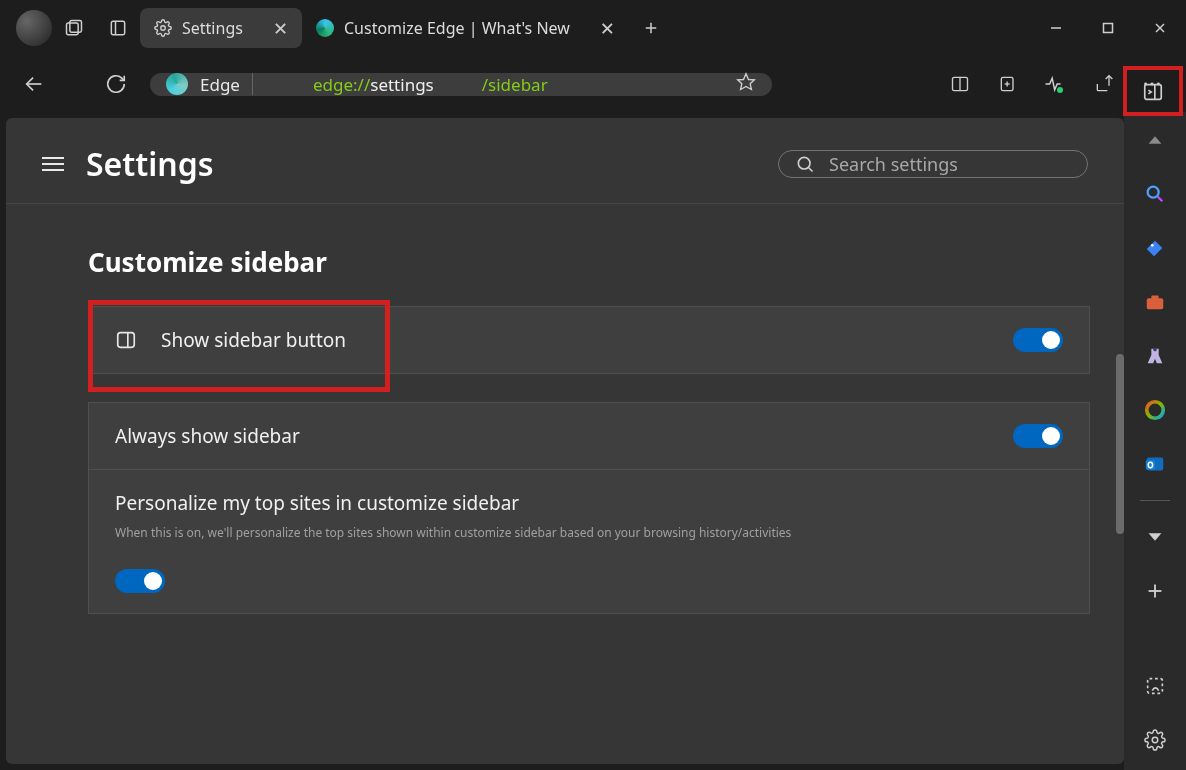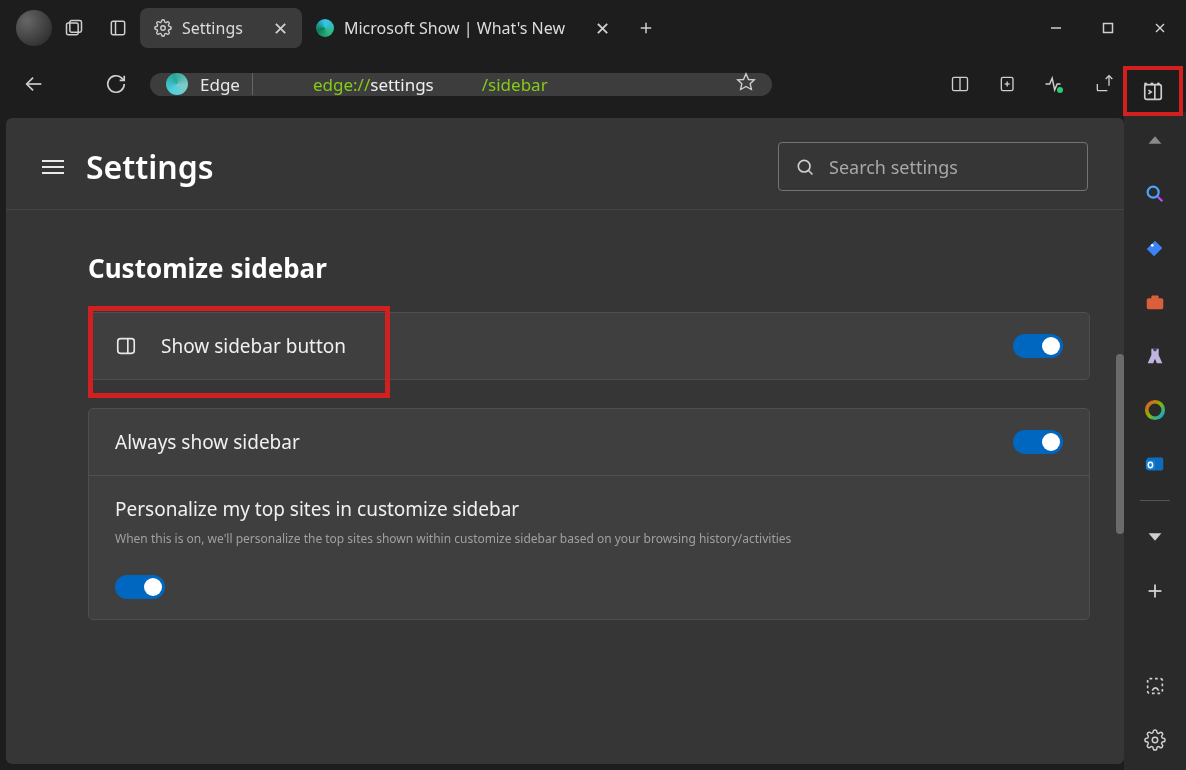--- a/index.html
+++ b/index.html
@@ -80,28 +80,28 @@
   .rsdivider{width:30px;height:1px;background:#555;}
   
   .settings-head{
     display:flex;align-items:center;padding:24px 36px 18px 36px;gap:22px;
     border-bottom:1px solid #444;
   }
   .hamburger{display:flex;flex-direction:column;gap:4px;cursor:pointer;}
   .hamburger span{width:22px;height:2px;background:#e9e9e9;}
   .settings-title{font-size:32px;font-weight:600;}
   .searchbox{
-    margin-left:auto; width:310px;height:49px;border:1px solid #737373;border-radius:4px;
+    margin-left:auto; width:310px;height:28px;border:1px solid #737373;border-radius:14px;
     display:flex;align-items:center;gap:14px;padding:0 16px;color:#a8a8a8;font-size:18px;
   }
   
   .settings-body{padding:40px 28px 0 82px; position:relative;}
   .sect-title{font-size:26px;font-weight:700;margin-bottom:26px;}
   .card{
-    background:#3f3f3f;border:1px solid #4f4f4f;border-radius:5px;margin-bottom:28px;overflow:hidden;
+    background:#3f3f3f;border:1px solid #4f4f4f;border-radius:0;margin-bottom:28px;overflow:hidden;
     width: 1002px;
   }
   .row{
     padding:20px 26px;display:flex;align-items:center;gap:24px;
     border-bottom:1px solid #505050;
   }
   .row:last-child{border-bottom:none;}
   .row-label{font-size:19px;color:#f0f0f0;}
   .row-desc{font-size:12px;color:#a0a0a0;margin-top:8px;}
   .row .grow{flex:1;}
@@ -143,21 +143,21 @@
       <svg width="18" height="18" viewBox="0 0 24 24" fill="none" stroke="#cfcfcf" stroke-width="1.8">
           <circle cx="12" cy="12" r="3"></circle>
           <path d="M19.4 15a1.7 1.7 0 0 0 .34 1.87l.06.06a2 2 0 1 1-2.83 2.83l-.06-.06a1.7 1.7 0 0 0-1.87-.34 1.7 1.7 0 0 0-1 1.55V21a2 2 0 1 1-4 0v-.09a1.7 1.7 0 0 0-1.11-1.55 1.7 1.7 0 0 0-1.87.34l-.06.06a2 2 0 1 1-2.83-2.83l.06-.06a1.7 1.7 0 0 0 .34-1.87 1.7 1.7 0 0 0-1.55-1H3a2 2 0 1 1 0-4h.09a1.7 1.7 0 0 0 1.55-1.11 1.7 1.7 0 0 0-.34-1.87l-.06-.06a2 2 0 1 1 2.83-2.83l.06.06a1.7 1.7 0 0 0 1.87.34H9a1.7 1.7 0 0 0 1-1.55V3a2 2 0 1 1 4 0v.09a1.7 1.7 0 0 0 1 1.55 1.7 1.7 0 0 0 1.87-.34l.06-.06a2 2 0 1 1 2.83 2.83l-.06.06a1.7 1.7 0 0 0-.34 1.87V9a1.7 1.7 0 0 0 1.55 1H21a2 2 0 1 1 0 4h-.09a1.7 1.7 0 0 0-1.55 1z"></path>
         </svg>
     </span>
     <span>Settings</span>
     <span class="closex">✕</span>
   </div>
   <div class="tab">
     <span class="tabfav edge"></span>
-    <span>Microsoft Show | What's New</span>
+    <span>Customize Edge | What's New</span>
     <span class="closex">✕</span>
   </div>
   <div class="iconbtn">
     <svg width="18" height="18" viewBox="0 0 24 24" stroke="#cfcfcf" stroke-width="2">
         <line x1="12" y1="5" x2="12" y2="19"></line>
         <line x1="5" y1="12" x2="19" y2="12"></line>
       </svg>
   </div>
 
   <div class="wincontrols">

